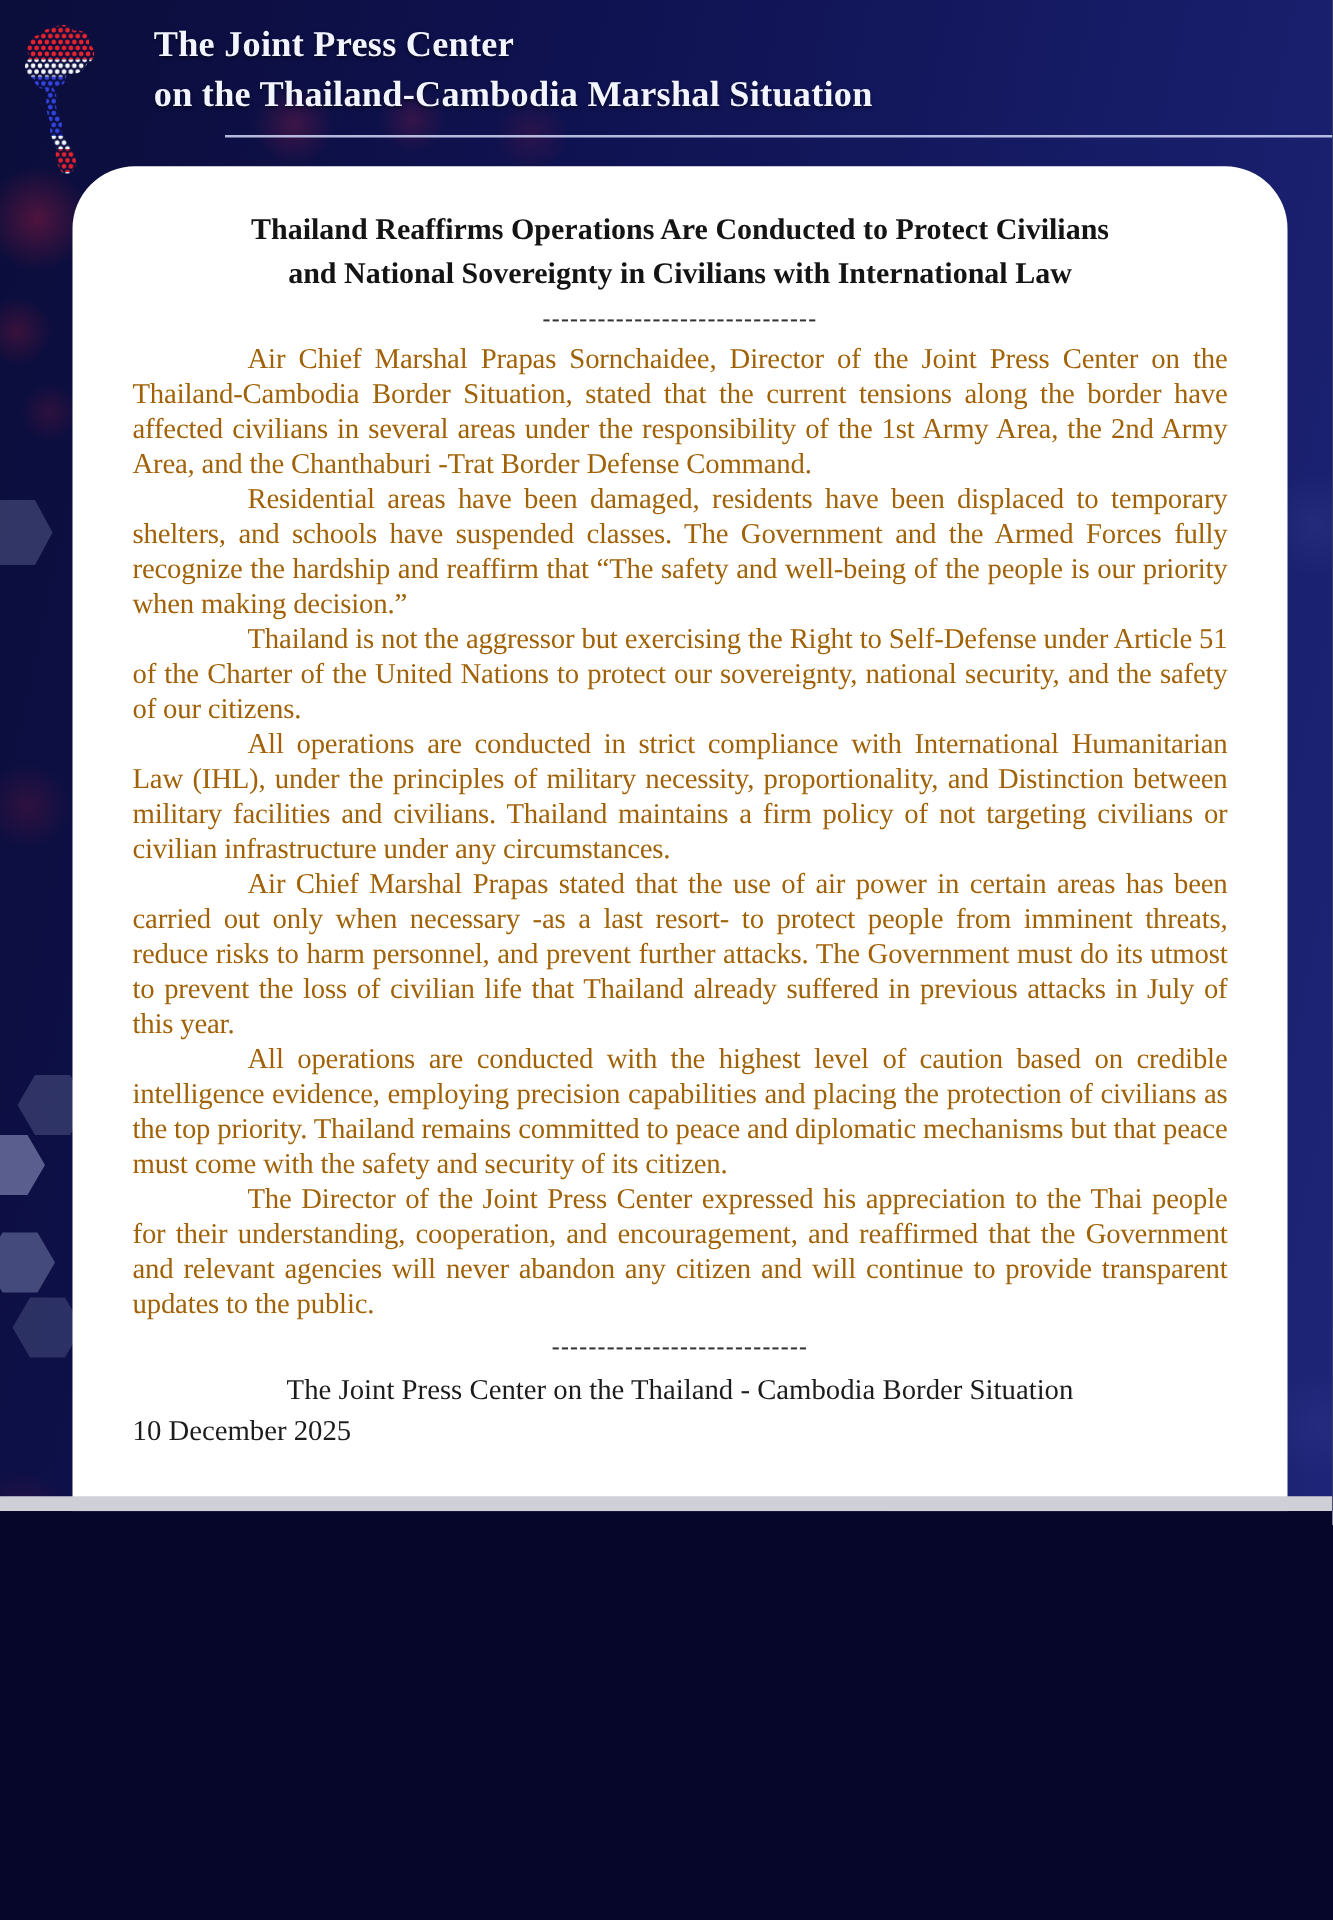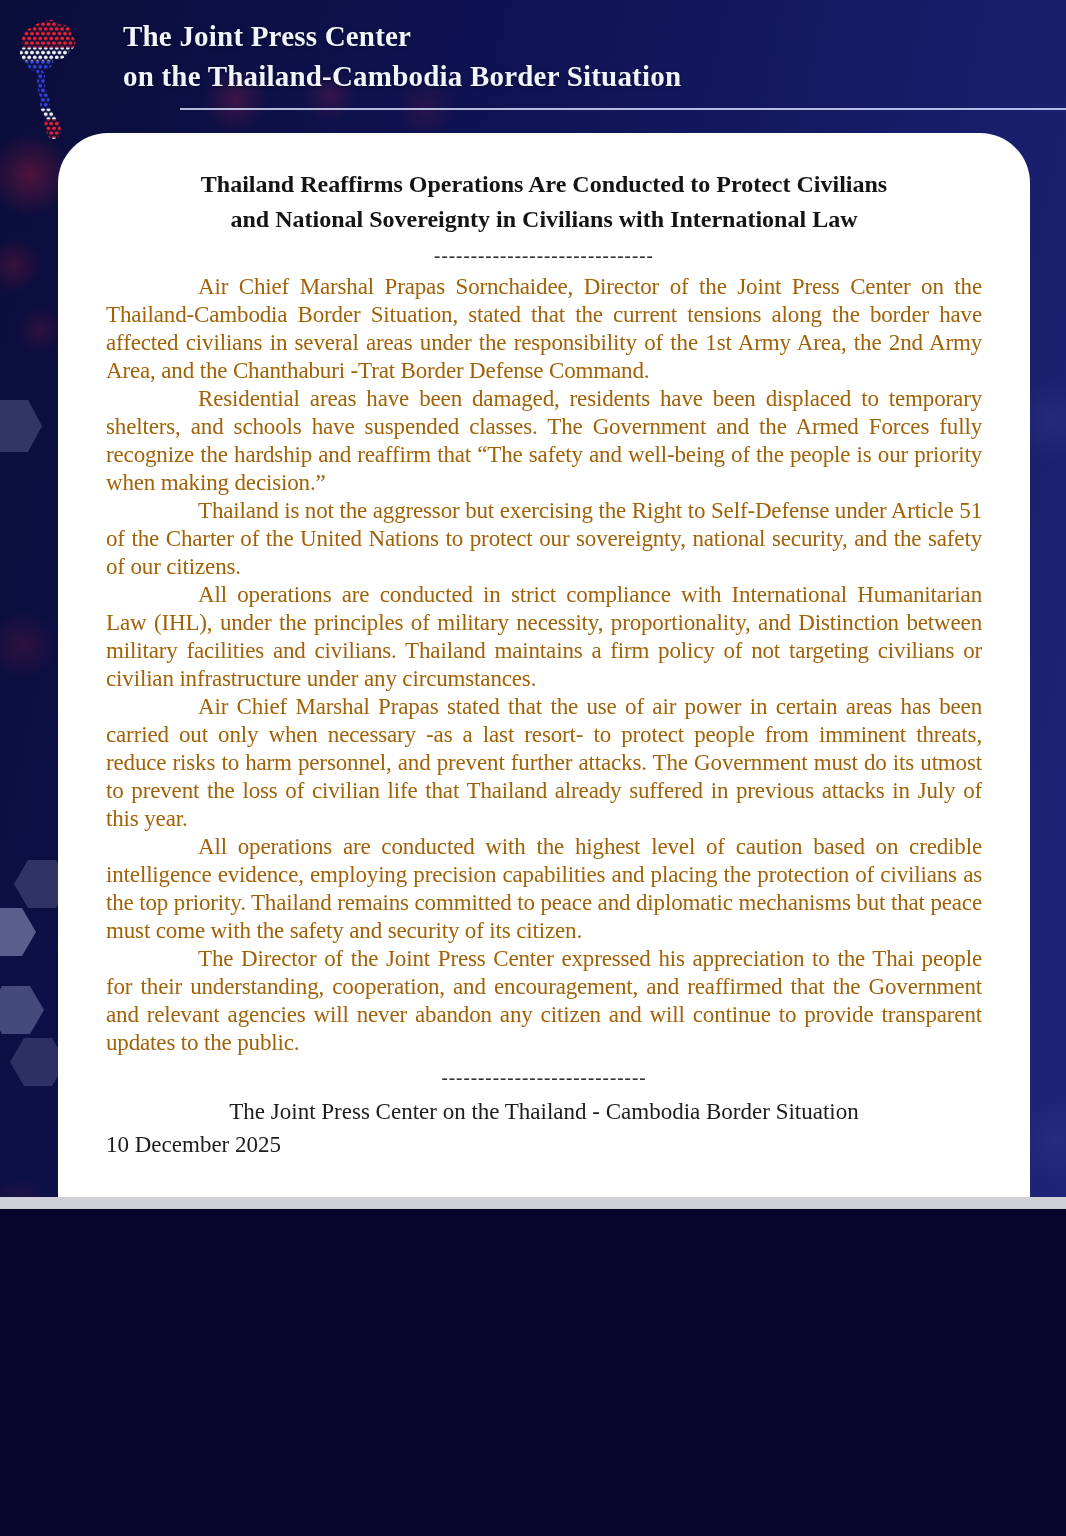--- a/index.html
+++ b/index.html
@@ -94,21 +94,21 @@
         <rect x="0" y="0" width="110" height="40" fill="#e8232e"></rect>
         <rect x="0" y="40" width="110" height="18" fill="#f4f6fb"></rect>
         <rect x="0" y="58" width="110" height="62" fill="#3344e0"></rect>
         <rect x="0" y="120" width="110" height="14" fill="#f4f6fb"></rect>
         <rect x="0" y="134" width="110" height="24" fill="#e8232e"></rect>
         <rect x="0" y="158" width="110" height="12" fill="#f4f6fb"></rect>
       </g>
     </svg>
     <div class="header-titles">
       <div>The Joint Press Center</div>
-      <div>on the Thailand-Cambodia Border Situation</div>
+      <div>on the Thailand-Cambodia Marshal Situation</div>
     </div>
     <div class="header-underline"></div>
   </div>
 
   <main class="card">
     <div class="doc-title">
       <div>Thailand Reaffirms Operations Are Conducted to Protect Civilians</div>
       <div>and National Sovereignty in Civilians with International Law</div>
     </div>
     <div class="sep">------------------------------</div>

